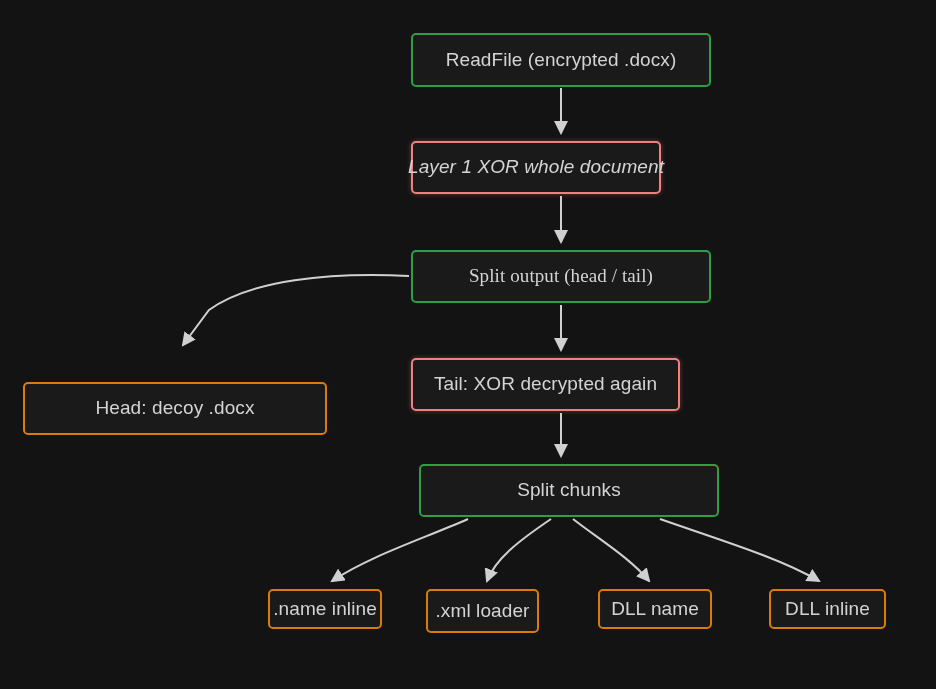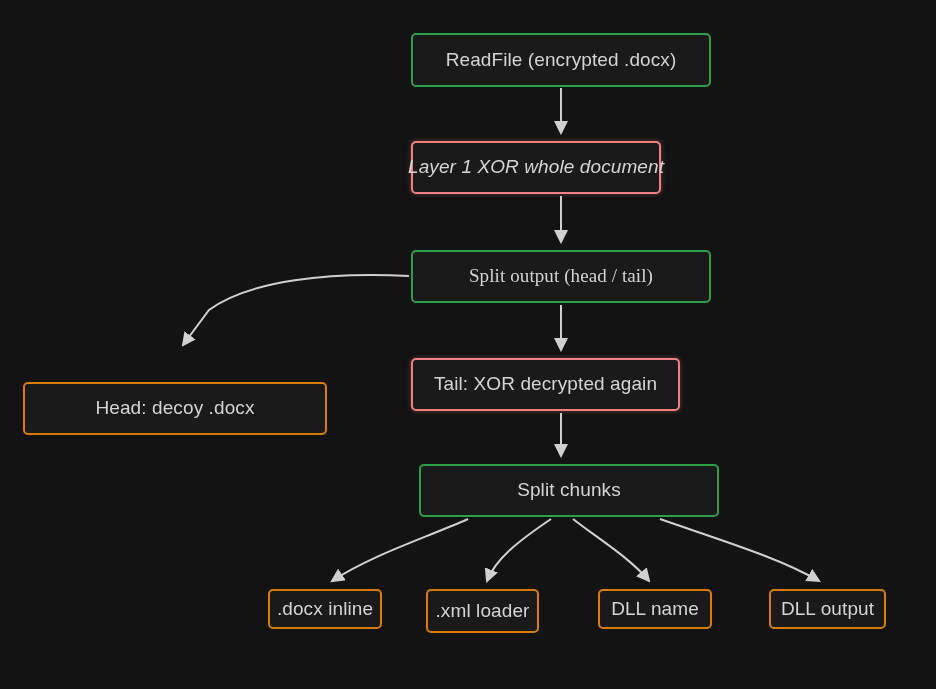--- a/index.html
+++ b/index.html
@@ -101,28 +101,28 @@
 
   <div class="node pink" style="left:411px; top:358px; width:269px; height:53px;">
     <span class="node-label">Tail: XOR decrypted again</span>
   </div>
 
   <div class="node green" style="left:419px; top:464px; width:300px; height:53px;">
     <span class="node-label">Split chunks</span>
   </div>
 
   <div class="node orange" style="left:268px; top:589px; width:114px; height:40px;">
-    <span class="node-label">.docx inline</span>
+    <span class="node-label">.name inline</span>
   </div>
 
   <div class="node orange" style="left:426px; top:589px; width:113px; height:44px;">
     <span class="node-label">.xml loader</span>
   </div>
 
   <div class="node orange" style="left:598px; top:589px; width:114px; height:40px;">
     <span class="node-label">DLL name</span>
   </div>
 
   <div class="node orange" style="left:769px; top:589px; width:117px; height:40px;">
-    <span class="node-label">DLL output</span>
+    <span class="node-label">DLL inline</span>
   </div>
 
 </div>
 
 </body></html>

